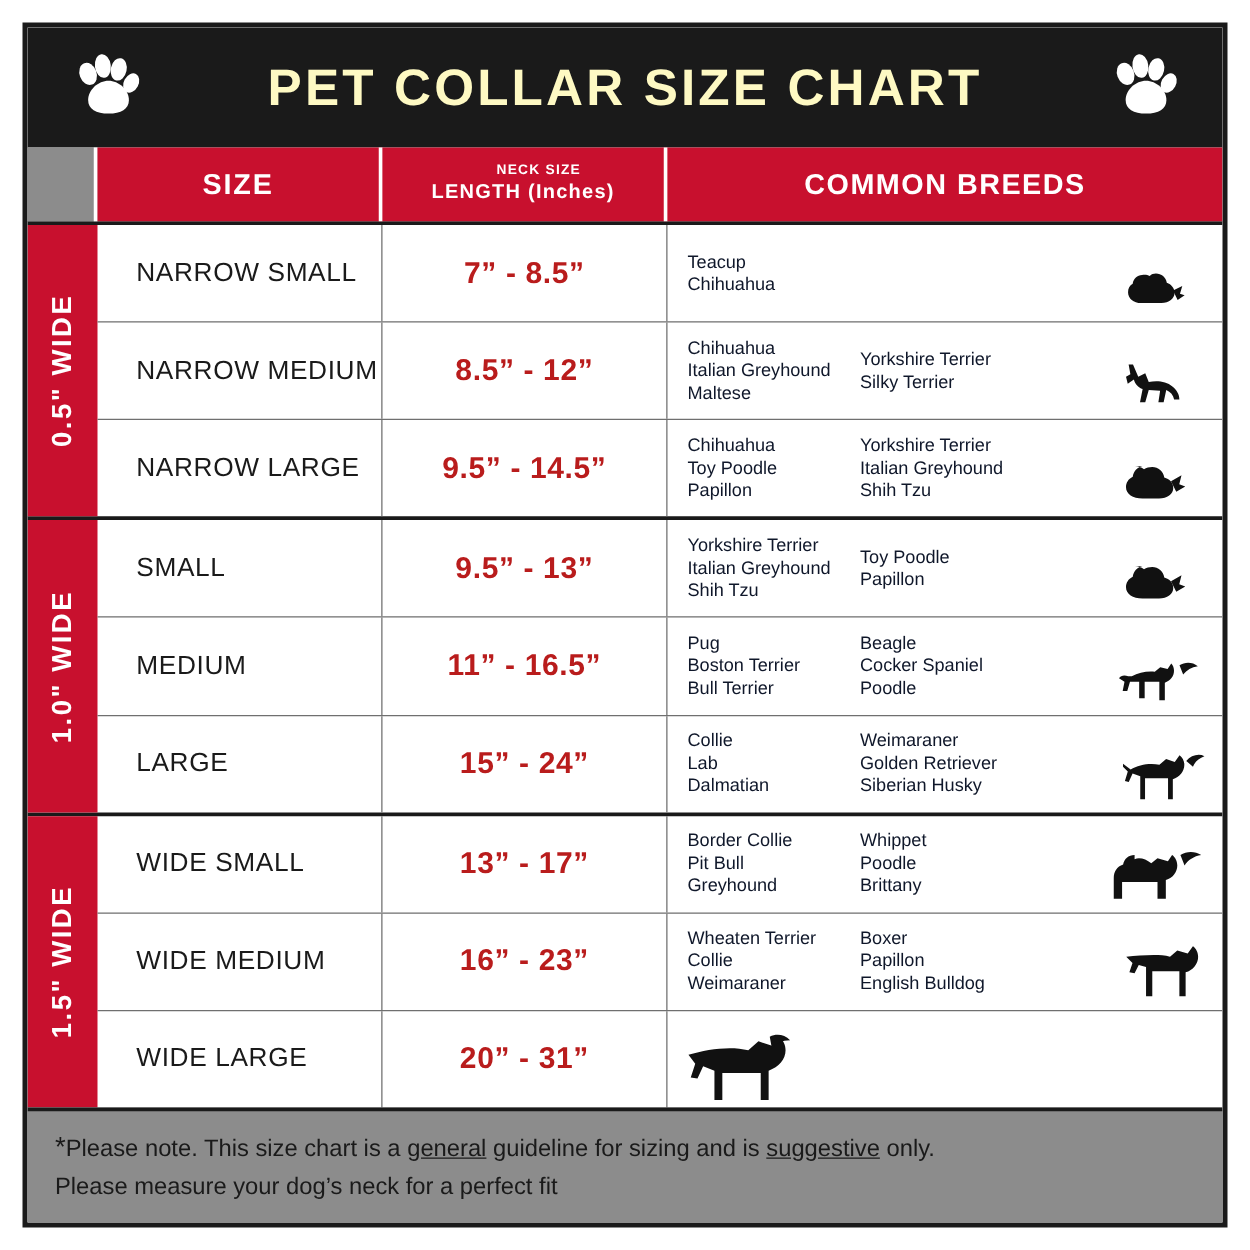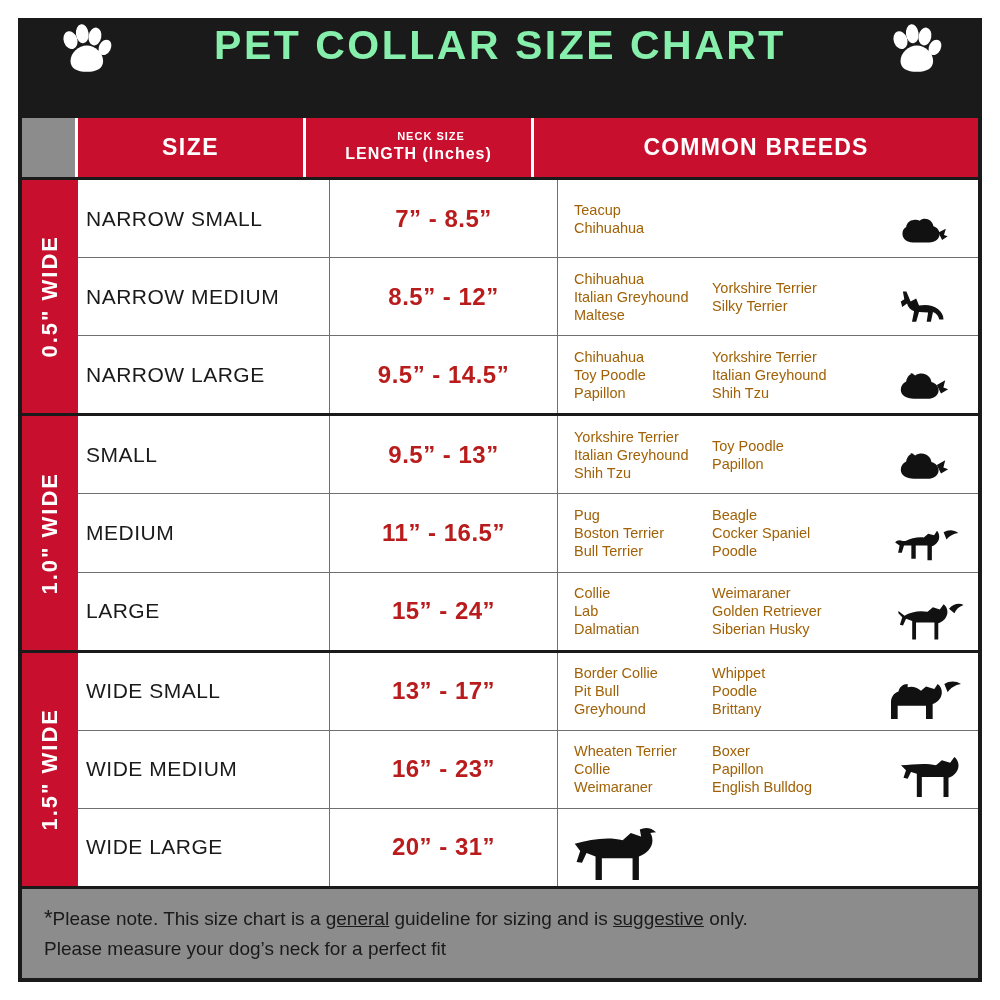--- a/index.html
+++ b/index.html
@@ -20,24 +20,24 @@
     height: 964px;
     border: 4px solid #1a1a1a;
     background: #ffffff;
     display: flex;
     flex-direction: column;
     overflow: hidden;
   }
   
   .header {
     background: #1a1a1a;
-    color: #86efac;
+    color: #fef9c3;
     height: 96px;
     display: flex;
-    align-items: flex-start;
+    align-items: center;
     justify-content: space-between;
     padding: 0 34px;
     flex: 0 0 auto;
   }
   .header h1 {
     margin: 0;
     font-size: 41px;
     letter-spacing: 2.5px;
     font-weight: bold;
     text-align: center;
@@ -110,24 +110,24 @@
     flex-direction: column;
   }
   .row {
     display: flex;
     flex: 1 1 0;
     border-bottom: 1px solid #6f6f6f;
     min-height: 74px;
   }
   .row:last-child { border-bottom: none; }
   .c-size {
-    width: 252px;
-    display: flex;
-    align-items: center;
-    padding-left: 8px;
+    width: 228px;
+    display: flex;
+    align-items: center;
+    padding-left: 31px;
     font-size: 21px;
     letter-spacing: 0.5px;
     color: #1a1a1a;
     border-right: 1px solid #6f6f6f;
   }
   .c-len {
     width: 228px;
     display: flex;
     align-items: center;
     justify-content: center;
@@ -140,21 +140,21 @@
   .c-breeds {
     flex: 1 1 auto;
     display: flex;
     align-items: center;
     padding: 0 6px 0 16px;
     gap: 0px;
   }
   .breed-col {
     font-size: 14.5px;
     line-height: 18px;
-    color: #a16207;
+    color: #0f172a;
   }
   .breed-col.first { width: 138px; }
   .breed-col.second { width: 150px; }
   .c-icon {
     width: 104px;
     display: flex;
     align-items: flex-end;
     justify-content: center;
     padding-bottom: 6px;
   }

